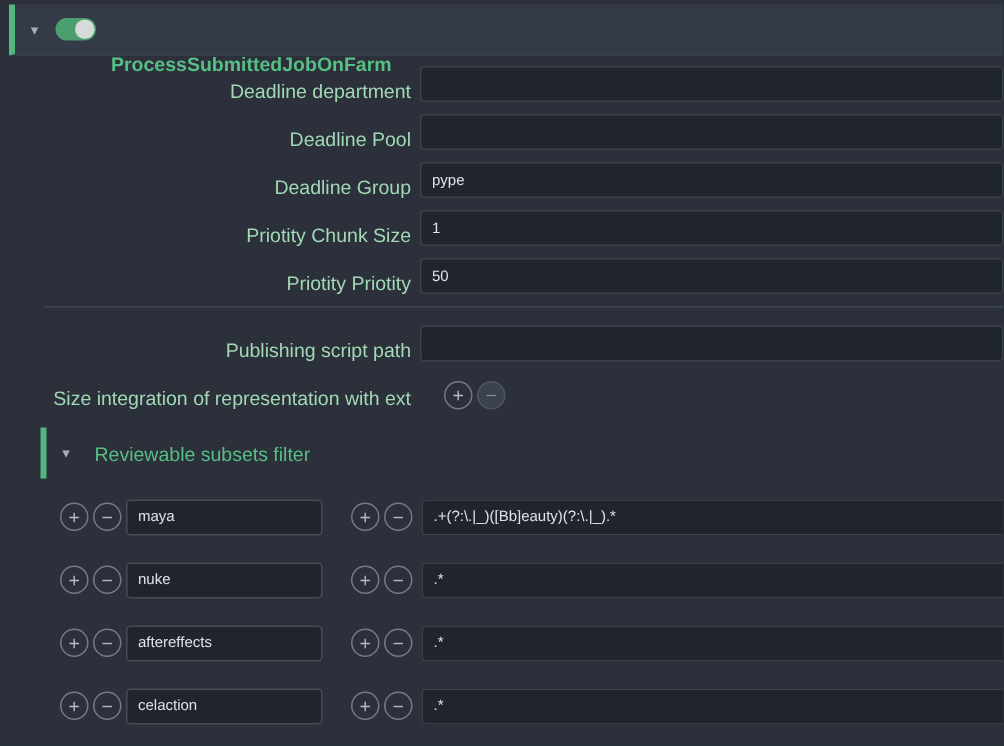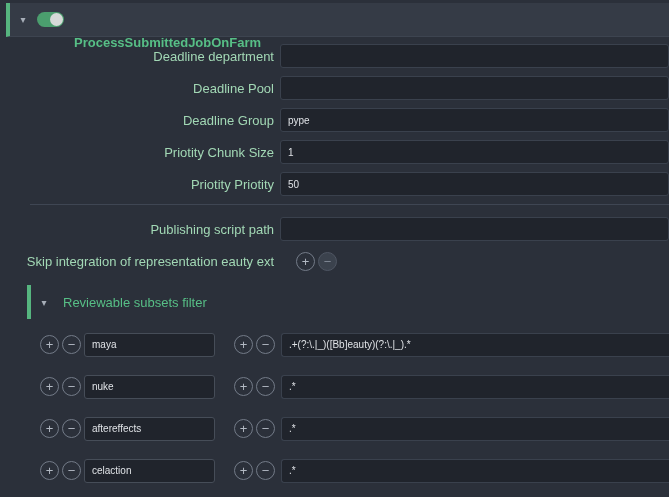--- a/index.html
+++ b/index.html
@@ -22,21 +22,21 @@
     width:27px;height:15px;border-radius:8px;background:#4b9e6e;
     position:relative;margin-left:6px;flex:none;cursor:pointer;
   }
   .toggle .knob{
     position:absolute;top:1px;right:1px;width:13px;height:13px;border-radius:50%;
     background:#d6dad8;
   }
   .plugin-title{margin-left:10px;font-weight:bold;color:#57bf86;margin-top:45px;}
   
   .form{padding-top:7px;}
-  .field-row{display:flex;align-items:center;height:24px;margin-bottom:8px;}
+  .field-row{display:flex;align-items:flex-end;height:24px;margin-bottom:8px;}
   .field-label{
     width:280px;flex:none;text-align:right;padding-right:6px;box-sizing:border-box;
     color:#a2d8b5;white-space:nowrap;
   }
   .text-input{
     flex:1;height:24px;box-sizing:border-box;min-width:0;
     background:#20242c;border:1px solid #3a414d;border-radius:3px;
     color:#dfe2e6;font-family:"Liberation Sans",sans-serif;font-size:10px;
     padding:0 7px;outline:none;
   }
@@ -106,21 +106,21 @@
     </div>
 
     <div class="divider"></div>
 
     <div class="field-row">
       <div class="field-label">Publishing script path</div>
       <input class="text-input" type="text" value="" style="">
     </div>
 
     <div class="field-row skip-row">
-      <div class="field-label">Skip integration of representation eauty ext</div>
+      <div class="field-label">Size integration of representation with ext</div>
       <div class="btn-group">
         <span class="circle-btn">
           <span>+</span>
         </span>
         <span class="circle-btn disabled">
           <span>−</span>
         </span>
       </div>
     </div>
 

